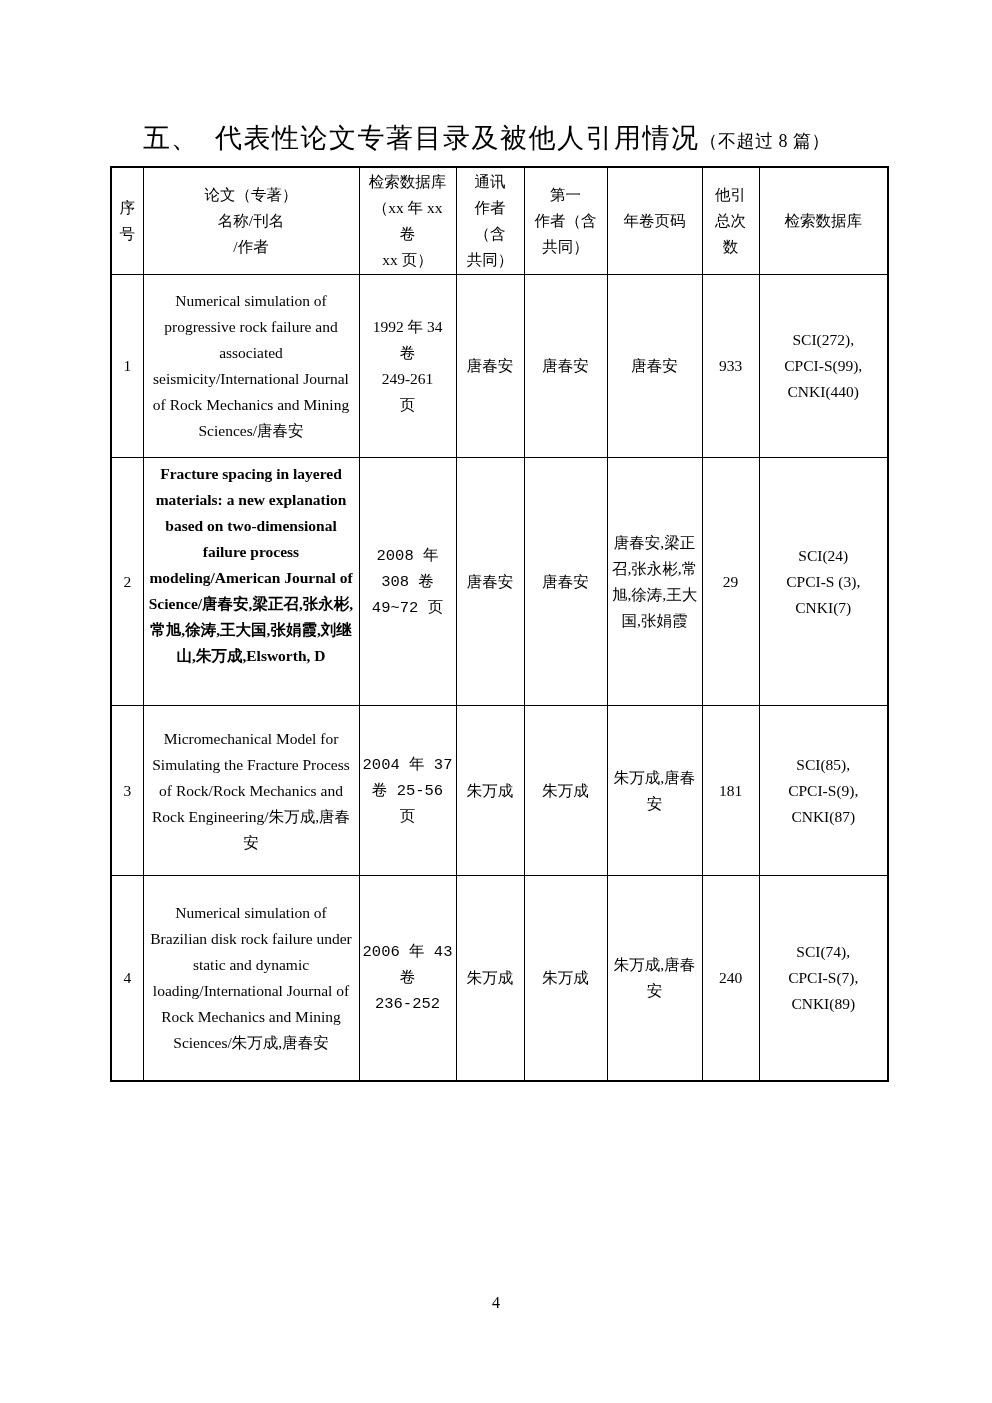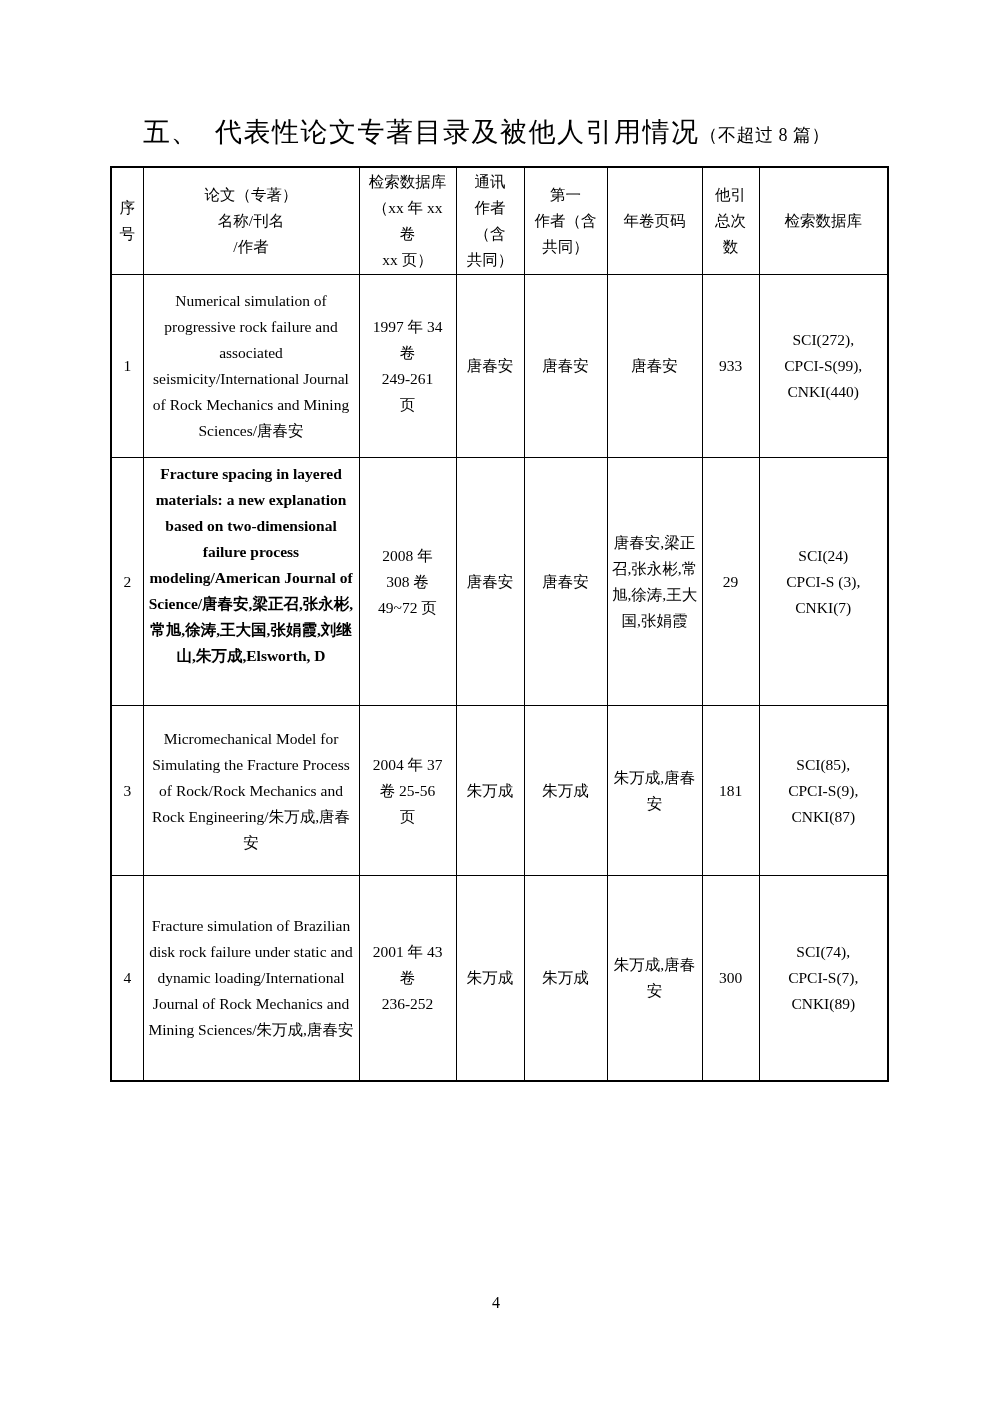--- a/index.html
+++ b/index.html
@@ -7,21 +7,21 @@
     position:relative;
     width:992px; height:1403px;
     margin:0 auto;
     background:#ffffff;
     color:#000;
     font-family:"Liberation Serif","DejaVu Serif",serif;
     overflow:hidden;
   }
   .title {
     position:absolute;
-    left:143px; top:114px;
+    left:143px; top:120px;
     white-space:nowrap;
   }
   .title-number {
     font-size:27px;
     letter-spacing:1px;
     margin-right:16px;
   }
   .title-main {
     font-size:27px;
     letter-spacing:1.5px;
@@ -54,20 +54,21 @@
   }
   .clip-box {
     height:242px;
     overflow:hidden;
     font-weight:bold;
   }
   .vol-left {
     text-align:left;
     padding-left:12px;
     padding-right:4px;
+    font-family:Liberation Mono, monospace;
   }
   .page-num {
     position:absolute;
     left:0; top:1294px;
     width:100%;
     text-align:center;
     font-size:16px;
   }
 </style>
 </head>
@@ -114,21 +115,21 @@
 数</th>
         <th class="pre">检索数据库</th>
       </tr>
     </thead>
     <tbody>
       <tr style="height:183px">
         <td>1</td>
         <td class="paper-cell">
             <div>Numerical simulation of progressive rock failure and associated seismicity/International Journal of Rock Mechanics and Mining Sciences/唐春安</div>
           </td>
-        <td class="pre">1997 年 34
+        <td class="pre">1992 年 34
 卷
 249-261
 页</td>
         <td>唐春安</td>
         <td>唐春安</td>
         <td>唐春安</td>
         <td>933</td>
         <td class="pre">SCI(272),
 CPCI-S(99),
 CNKI(440)</td>
@@ -161,29 +162,29 @@
         <td>朱万成</td>
         <td>朱万成,唐春安</td>
         <td>181</td>
         <td class="pre">SCI(85),
 CPCI-S(9),
 CNKI(87)</td>
       </tr>
       <tr style="height:205px">
         <td>4</td>
         <td class="paper-cell">
-            <div>Fracture simulation of Brazilian disk rock failure under static and dynamic loading/International Journal of Rock Mechanics and Mining Sciences/朱万成,唐春安</div>
+            <div>Numerical simulation of Brazilian disk rock failure under static and dynamic loading/International Journal of Rock Mechanics and Mining Sciences/朱万成,唐春安</div>
           </td>
-        <td class="pre vol-left">2001 年 43
+        <td class="pre vol-left">2006 年 43
 卷
 236-252</td>
         <td>朱万成</td>
         <td>朱万成</td>
         <td>朱万成,唐春安</td>
-        <td>300</td>
+        <td>240</td>
         <td class="pre">SCI(74),
 CPCI-S(7),
 CNKI(89)</td>
       </tr>
     </tbody>
   </table>
 
   <div class="page-num">4</div>
 
 </div>

